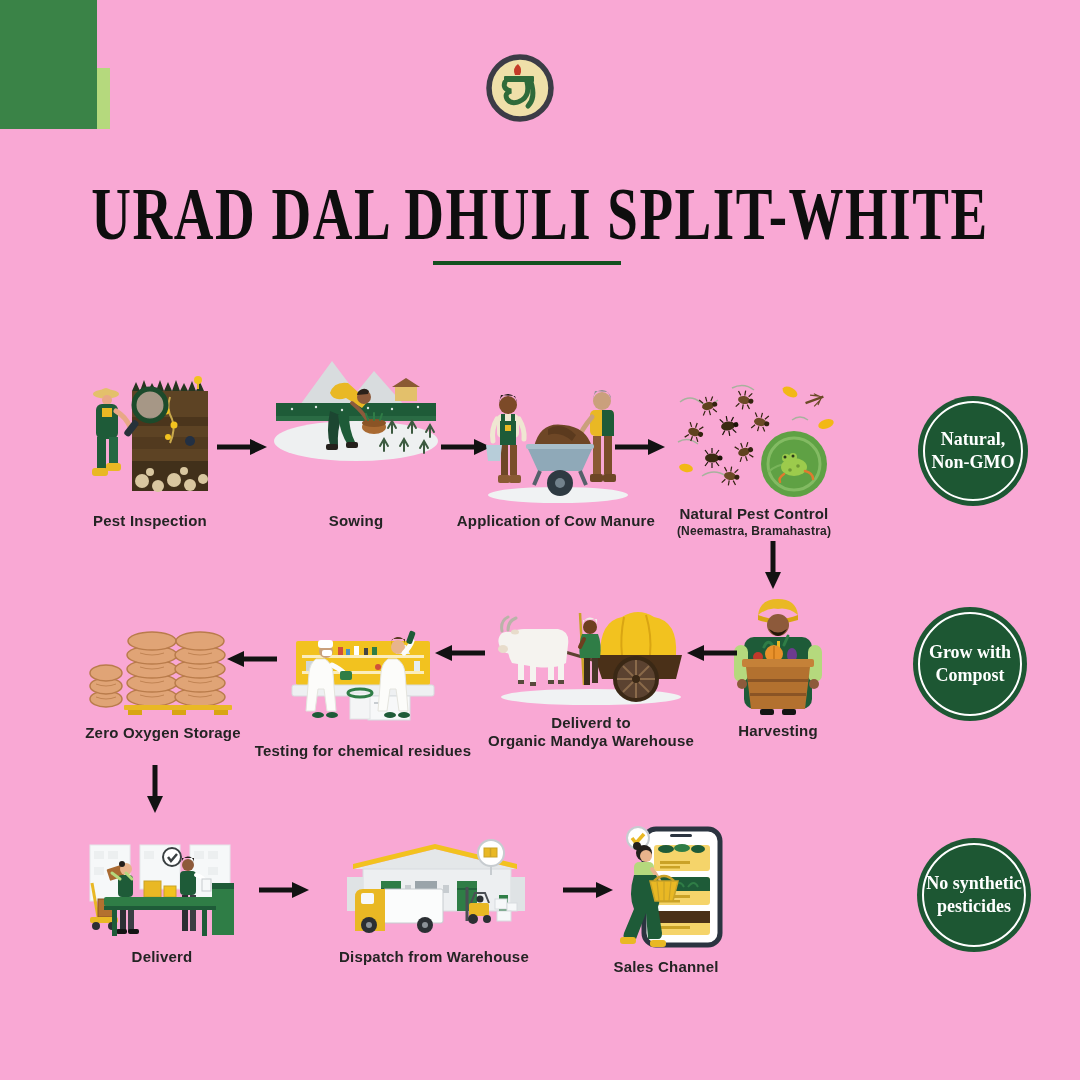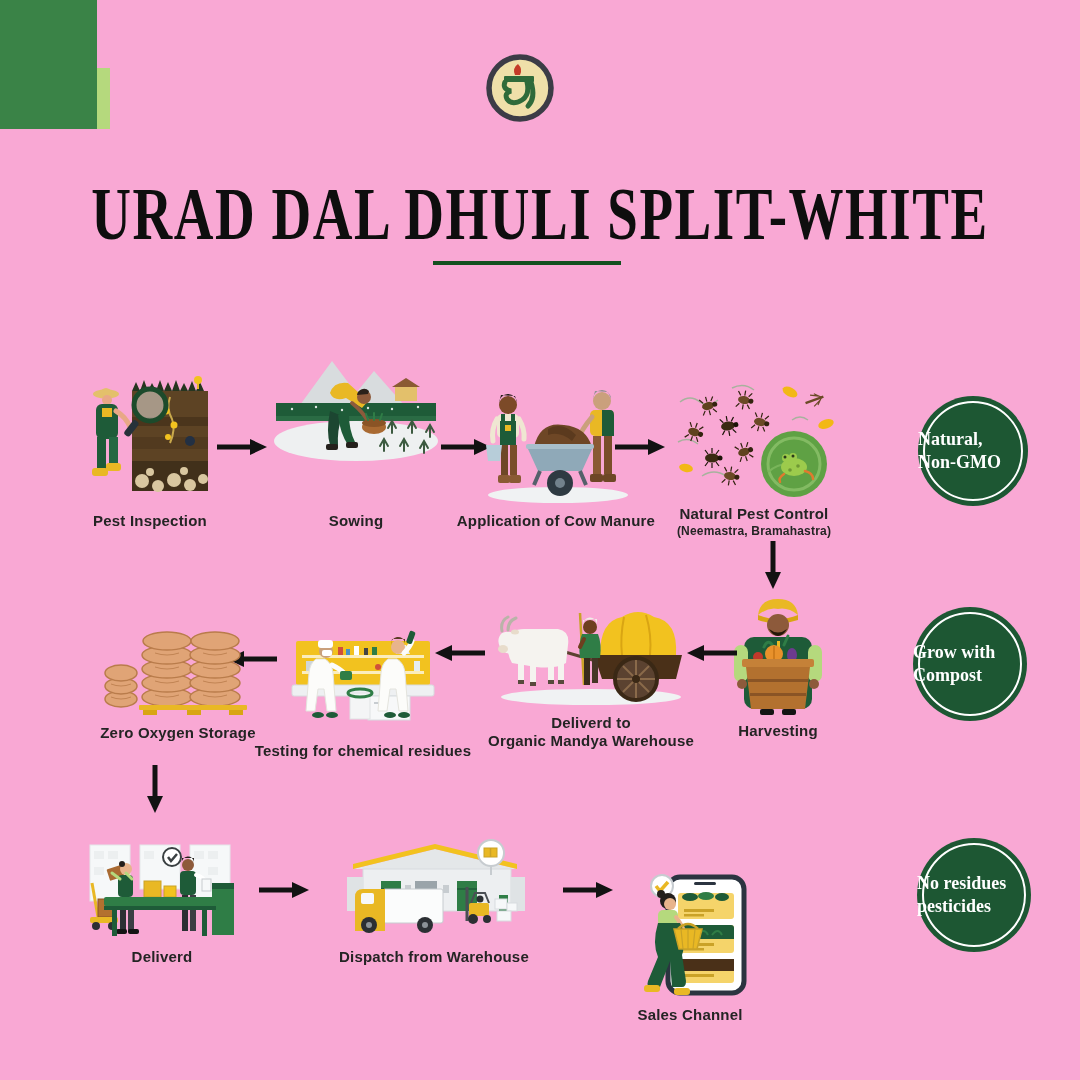--- a/index.html
+++ b/index.html
@@ -28,21 +28,21 @@
     text-align:center;white-space:nowrap;letter-spacing:.2px;
   }
   .sub{display:block;font-size:12px;margin-top:1px;}
   .lbl .line{display:block;}
   
   .arrow{position:absolute;}
   .arrow.left{transform:rotate(180deg);}
   
   .badge{
     position:absolute;border-radius:50%;background:var(--brand_dark_green,#1d5733);
-    color:#ffffff;display:flex;flex-direction:column;align-items:flex-start;justify-content:center;
+    color:#ffffff;display:flex;flex-direction:column;align-items:center;justify-content:center;
     font-family:"Liberation Serif",serif;font-weight:bold;font-size:18px;line-height:1.3;text-align:center;
   }
   .badge::after{content:"";position:absolute;inset:5px;border:2.5px solid #ffffff;border-radius:50%;}
 </style>
 </head>
 <body>
 
 <div class="canvas">
 
   <div class="sq-dark"></div>
@@ -392,21 +392,21 @@
         <ellipse cx="124" cy="92" rx="6" ry="3" fill="#1e5b38"></ellipse>
     </svg>
     <div class="lbl">Testing for chemical residues</div>
   </div>
 
   <svg class="arrow left" style="left:226px;top:650px;" width="52" height="18" viewBox="0 0 52 18">
     <line x1="1" y1="9" x2="36" y2="9" stroke="#121212" stroke-width="5"></line>
       <path d="M34 1 L51 9 L34 17 Z" fill="#121212"></path>
   </svg>
 
-  <div class="step" style="left:88px;top:614px;width:150px;height:128px;margin-left:15px;">
+  <div class="step" style="left:88px;top:614px;width:150px;height:128px;">
     <svg class="illo" width="150" height="94" viewBox="0 0 150 94">
       <g fill="#e0a476" stroke="#b97c4b" stroke-width="1.5">
         <ellipse cx="64" cy="74" rx="25" ry="9"></ellipse>
           <ellipse cx="112" cy="74" rx="25" ry="9"></ellipse>
         <ellipse cx="64" cy="60" rx="25" ry="9"></ellipse>
           <ellipse cx="112" cy="60" rx="25" ry="9"></ellipse>
         <ellipse cx="64" cy="46" rx="25" ry="9"></ellipse>
           <ellipse cx="112" cy="46" rx="25" ry="9"></ellipse>
         <ellipse cx="64" cy="32" rx="25" ry="9"></ellipse>
           <ellipse cx="112" cy="32" rx="25" ry="9"></ellipse>
@@ -535,21 +535,21 @@
         <circle cx="86" cy="88" r="3" fill="#8b9297"></circle>
     </svg>
     <div class="lbl">Dispatch from Warehouse</div>
   </div>
 
   <svg class="arrow" style="left:562px;top:881px;" width="52" height="18" viewBox="0 0 52 18">
     <line x1="1" y1="9" x2="36" y2="9" stroke="#121212" stroke-width="5"></line>
       <path d="M34 1 L51 9 L34 17 Z" fill="#121212"></path>
   </svg>
 
-  <div class="step" style="left:624px;top:828px;width:132px;height:148px;margin-top:48px;">
+  <div class="step" style="left:600px;top:828px;width:132px;height:148px;">
     <svg class="illo" width="116" height="126" viewBox="0 0 116 126">
       <rect x="36" y="4" width="76" height="116" rx="12" fill="#ffffff" stroke="#2b3440" stroke-width="5"></rect>
       <rect x="62" y="9" width="22" height="3" rx="1.5" fill="#2b3440"></rect>
       <rect x="46" y="20" width="56" height="26" rx="3" fill="#f5d46a"></rect>
       <ellipse cx="58" cy="24" rx="8" ry="4" fill="#1e5b38"></ellipse>
         <ellipse cx="74" cy="23" rx="8" ry="4" fill="#2f7d46"></ellipse>
         <ellipse cx="90" cy="24" rx="7" ry="4" fill="#1e5b38"></ellipse>
       <rect x="52" y="36" width="30" height="3" fill="#caa227"></rect>
         <rect x="52" y="41" width="20" height="2.5" fill="#caa227"></rect>
       <rect x="46" y="52" width="56" height="28" rx="3" fill="#f5d46a"></rect>
@@ -571,17 +571,17 @@
       <rect x="12" y="112" width="16" height="7" rx="3" fill="#e9b824"></rect>
       <rect x="42" y="115" width="16" height="7" rx="3" fill="#e9b824"></rect>
       <path d="M42 56 h28 l-5 20 h-18 z" fill="#e9b824" stroke="#caa227" stroke-width="1.5"></path>
       <path d="M49 56 l2 20 M56 56 l0 20 M63 56 l-2 20" stroke="#caa227" stroke-width="1.2"></path>
       <path d="M46 56 q10 -10 20 0" stroke="#caa227" stroke-width="2.5" fill="none"></path>
     </svg>
     <div class="lbl">Sales Channel</div>
   </div>
 
   <div class="badge" style="left:917px;top:838px;width:114px;height:114px;">
-    <span>No residues</span>
+    <span>No synthetic</span>
     <span>pesticides</span>
   </div>
 
 </div>
 
 </body></html>

